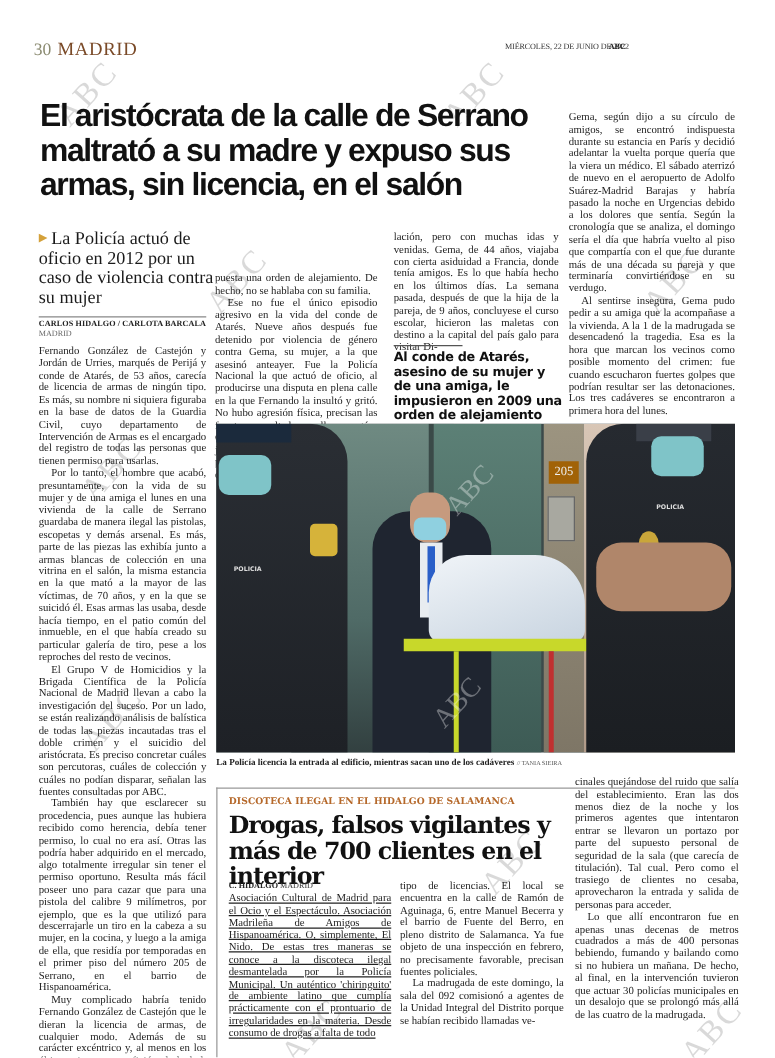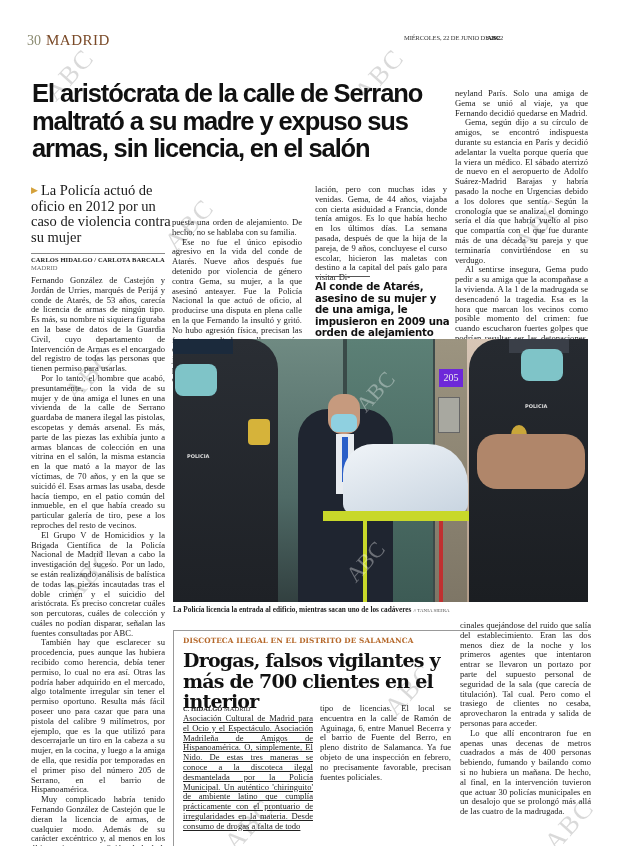--- a/index.html
+++ b/index.html
@@ -31,21 +31,21 @@
   .col-3 { left: 315px; top: 185px; width: 132px; height: 80px; }
   .col-4 { left: 455px; top: 89px; width: 133px; height: 245px; }
 
   .pull-rule { position: absolute; left: 315px; top: 276px; width: 55px; border-top: 1px solid #555; }
   .pull-quote { position: absolute; left: 315px; top: 281px; width: 135px; font-family: "DejaVu Sans", sans-serif; font-weight: bold; font-size: 10.2px; line-height: 11.5px; color: #111; letter-spacing: -0.2px; }
 
   .photo { position: absolute; left: 173px; top: 339px; width: 415px; height: 263px; overflow: hidden; background: #3c4a4a; }
   .photo .bg-left { position: absolute; left: 60px; top: 0; width: 130px; height: 263px; background: linear-gradient(180deg, #6f8a82 0%, #4f6a66 60%, #324040 100%); }
   .photo .door { position: absolute; left: 170px; top: 0; width: 90px; height: 263px; background: linear-gradient(180deg, #5c8076 0%, #3d5b55 100%); border-left: 4px solid #3a4a48; }
   .photo .pillar { position: absolute; left: 262px; top: 0; width: 32px; height: 263px; background: linear-gradient(180deg, #9c9480 0%, #7e7666 100%); }
-  .photo .plaque { position: absolute; left: 266px; top: 30px; width: 24px; height: 18px; background: #6d28d9; color: #eee; font-family: "Liberation Serif", serif; font-size: 10px; text-align: center; line-height: 18px; }
+  .photo .plaque { position: absolute; left: 266px; top: 30px; width: 24px; height: 18px; background: #a16207; color: #eee; font-family: "Liberation Serif", serif; font-size: 10px; text-align: center; line-height: 18px; }
   .photo .intercom { position: absolute; left: 265px; top: 58px; width: 22px; height: 36px; background: #a8a8a0; border: 1px solid #666; }
   .photo .wall-right { position: absolute; left: 294px; top: 0; width: 121px; height: 263px; background: linear-gradient(180deg, #d8c6b6, #b09a88); }
   .photo .officer-left { position: absolute; left: 0; top: 0; width: 105px; height: 263px; background: linear-gradient(180deg, #2a2e34 0%, #1e2126 100%); border-radius: 0 30px 0 0; }
   .photo .officer-left .mask { position: absolute; left: 2px; top: 25px; width: 42px; height: 32px; background: #7fc4c8; border-radius: 8px; }
   .photo .officer-left .cap { position: absolute; left: 0; top: 0; width: 60px; height: 15px; background: #1b2a3c; }
   .photo .officer-left .badge { position: absolute; left: 75px; top: 80px; width: 22px; height: 26px; background: #d6b33a; border-radius: 4px; }
   .photo .officer-left .label { position: absolute; left: 14px; top: 114px; color: #ddd; font-family: "DejaVu Sans", sans-serif; font-size: 5px; font-weight: bold; }
   .photo .officer-right { position: absolute; left: 296px; top: 0; width: 119px; height: 263px; background: linear-gradient(180deg, #262a30 0%, #1b1e22 100%); border-radius: 30px 0 0 0; }
   .photo .officer-right .mask { position: absolute; left: 52px; top: 10px; width: 42px; height: 32px; background: #7fc4c8; border-radius: 8px; }
   .photo .officer-right .cap { position: absolute; left: 40px; top: 0; width: 60px; height: 14px; background: #3a3f48; }
@@ -122,21 +122,20 @@
 </div>
 
 <div class="col col-3">
   <p class="first">lación, pero con muchas idas y venidas. Gema, de 44 años, viajaba con cierta asiduidad a Francia, donde tenía amigos. Es lo que había hecho en los últimos días. La semana pasada, después de que la hija de la pareja, de 9 años, concluyese el curso escolar, hicieron las maletas con destino a la capital del país galo para visitar Di-</p>
 </div>
 
 <div class="pull-rule"></div>
 <div class="pull-quote">Al conde de Atarés, asesino de su mujer y de una amiga, le impusieron en 2009 una orden de alejamiento contra sus familiares</div>
 
 <div class="col col-4">
-  <p class="first">neyland París. Solo una amiga de Gema se unió al viaje, ya que Fernando decidió quedarse en Madrid.</p>
   <p>Gema, según dijo a su círculo de amigos, se encontró indispuesta durante su estancia en París y decidió adelantar la vuelta porque quería que la viera un médico. El sábado aterrizó de nuevo en el aeropuerto de Adolfo Suárez-Madrid Barajas y habría pasado la noche en Urgencias debido a los dolores que sentía. Según la cronología que se analiza, el domingo sería el día que habría vuelto al piso que compartía con el que fue durante más de una década su pareja y que terminaría convirtiéndose en su verdugo.</p>
   <p>Al sentirse insegura, Gema pudo pedir a su amiga que la acompañase a la vivienda. A la 1 de la madrugada se desencadenó la tragedia. Esa es la hora que marcan los vecinos como posible momento del crimen: fue cuando escucharon fuertes golpes que podrían resultar ser las detonaciones. Los tres cadáveres se encontraron a primera hora del lunes.</p>
 </div>
 
 <div class="photo">
   <div class="bg-left"></div>
   <div class="door"></div>
   <div class="pillar"></div>
   <div class="plaque">205</div>
   <div class="intercom"></div>
@@ -166,29 +165,30 @@
   <span class="wm" style="left:180px;top:40px;">ABC</span>
   <span class="wm" style="left:170px;top:210px;">ABC</span>
 </div>
 
 <div class="caption">
   <span>La Policía licencia la entrada al edificio, mientras sacan uno de los cadáveres</span><span class="credit">// TANIA SIEIRA</span>
 </div>
 
 <div class="box-top-rule"></div>
 <div class="box-left-rule"></div>
-<div class="kicker">DISCOTECA ILEGAL EN EL DISTRITO DE SALAMANCA</div>
+<div class="kicker">DISCOTECA ILEGAL EN EL HIDALGO DE SALAMANCA</div>
 <h2 class="headline-2">Drogas, falsos vigilantes y más de 700 clientes en el interior</h2>
 <div class="byline-2">
   <b>C. HIDALGO</b>
   <span>MADRID</span>
 </div>
 
 <div class="col col-5">
   <p class="first">Asociación Cultural de Madrid para el Ocio y el Espectáculo. Asociación Madrileña de Amigos de Hispanoamérica. O, simplemente, El Nido. De estas tres maneras se conoce a la discoteca ilegal desmantelada por la Policía Municipal. Un auténtico 'chiringuito' de ambiente latino que cumplía prácticamente con el prontuario de irregularidades en la materia. Desde consumo de drogas a falta de todo</p>
 </div>
 <div class="col col-6">
   <p class="first">tipo de licencias. El local se encuentra en la calle de Ramón de Aguinaga, 6, entre Manuel Becerra y el barrio de Fuente del Berro, en pleno distrito de Salamanca. Ya fue objeto de una inspección en febrero, no precisamente favorable, precisan fuentes policiales.</p>
+  <p>La madrugada de este domingo, la sala del 092 comisionó a agentes de la Unidad Integral del Distrito porque se habían recibido llamadas ve-</p>
 </div>
 <div class="col col-7">
   <p class="first">cinales quejándose del ruido que salía del establecimiento. Eran las dos menos diez de la noche y los primeros agentes que intentaron entrar se llevaron un portazo por parte del supuesto personal de seguridad de la sala (que carecía de titulación). Tal cual. Pero como el trasiego de clientes no cesaba, aprovecharon la entrada y salida de personas para acceder.</p>
   <p>Lo que allí encontraron fue en apenas unas decenas de metros cuadrados a más de 400 personas bebiendo, fumando y bailando como si no hubiera un mañana. De hecho, al final, en la intervención tuvieron que actuar 30 policías municipales en un desalojo que se prolongó más allá de las cuatro de la madrugada.</p>
 </div>
 
 </body></html>

